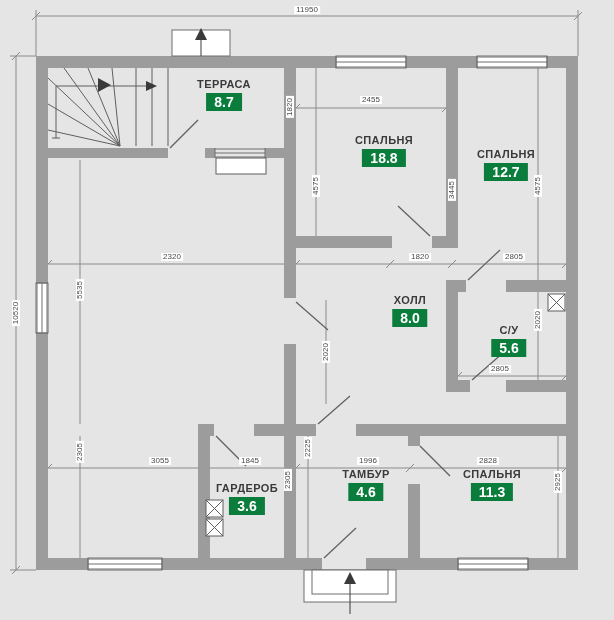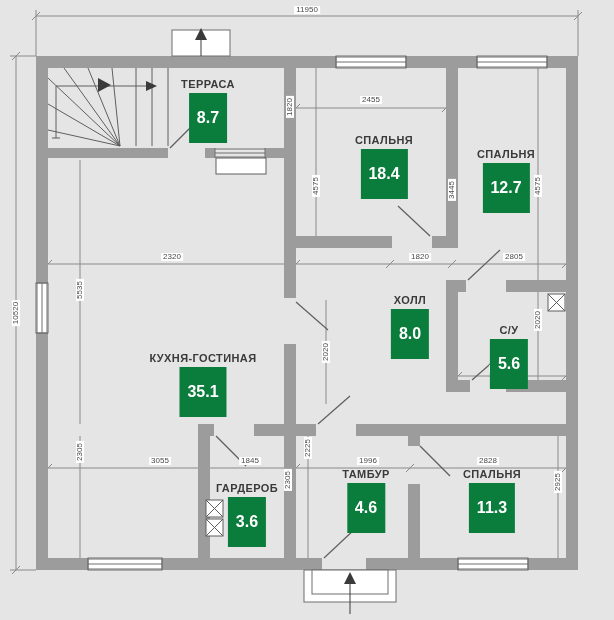--- a/index.html
+++ b/index.html
@@ -33,23 +33,23 @@
     font-weight:bold;
     letter-spacing:0.4px;
     color:#3a3a3a;
     white-space:nowrap;
   }
   .room-area {
     display:inline-block;
     margin-top:3px;
     background:#0a7d3c;
     color:#ffffff;
-    font-size:16px;
+    font-size:14px;
     font-weight:bold;
-    padding:16px 8px;
+    padding:1px 8px;
   }
 </style>
 </head>
 <body>
 
 <div id="plan">
 
   <svg width="614" height="620" viewBox="0 0 614 620">
 
     <g stroke="#8a8a8a" stroke-width="1" fill="none">
@@ -253,44 +253,40 @@
   <span class="dim" style="left:500px; top:369px;">2805</span>
   <span class="dim v" style="left:80px;  top:452px;">2305</span>
   <span class="dim" style="left:160px; top:461px;">3055</span>
   <span class="dim" style="left:250px; top:461px;">1845</span>
   <span class="dim" style="left:368px; top:461px;">1996</span>
   <span class="dim" style="left:488px; top:461px;">2828</span>
   <span class="dim v" style="left:308px; top:448px;">2225</span>
   <span class="dim v" style="left:288px; top:480px;">2305</span>
   <span class="dim v" style="left:558px; top:482px;">2925</span>
 
-  <div class="room" style="left:208px; top:78px;">
+  <div class="room" style="left:224px; top:78px;">
     <div class="room-name">ТЕРРАСА</div>
     <span class="room-area">8.7</span>
   </div>
   <div class="room" style="left:384px; top:134px;">
     <div class="room-name">СПАЛЬНЯ</div>
-    <span class="room-area">18.4</span>
+    <span class="room-area">18.8</span>
   </div>
   <div class="room" style="left:506px; top:148px;">
     <div class="room-name">СПАЛЬНЯ</div>
     <span class="room-area">12.7</span>
   </div>
   <div class="room" style="left:410px; top:294px;">
     <div class="room-name">ХОЛЛ</div>
     <span class="room-area">8.0</span>
   </div>
   <div class="room" style="left:509px; top:324px;">
     <div class="room-name">С/У</div>
     <span class="room-area">5.6</span>
   </div>
-  <div class="room" style="left:203px; top:352px;">
-    <div class="room-name">КУХНЯ-ГОСТИНАЯ</div>
-    <span class="room-area">35.1</span>
-  </div>
   <div class="room" style="left:247px; top:482px;">
     <div class="room-name">ГАРДЕРОБ</div>
     <span class="room-area">3.6</span>
   </div>
   <div class="room" style="left:366px; top:468px;">
     <div class="room-name">ТАМБУР</div>
     <span class="room-area">4.6</span>
   </div>
   <div class="room" style="left:492px; top:468px;">
     <div class="room-name">СПАЛЬНЯ</div>

